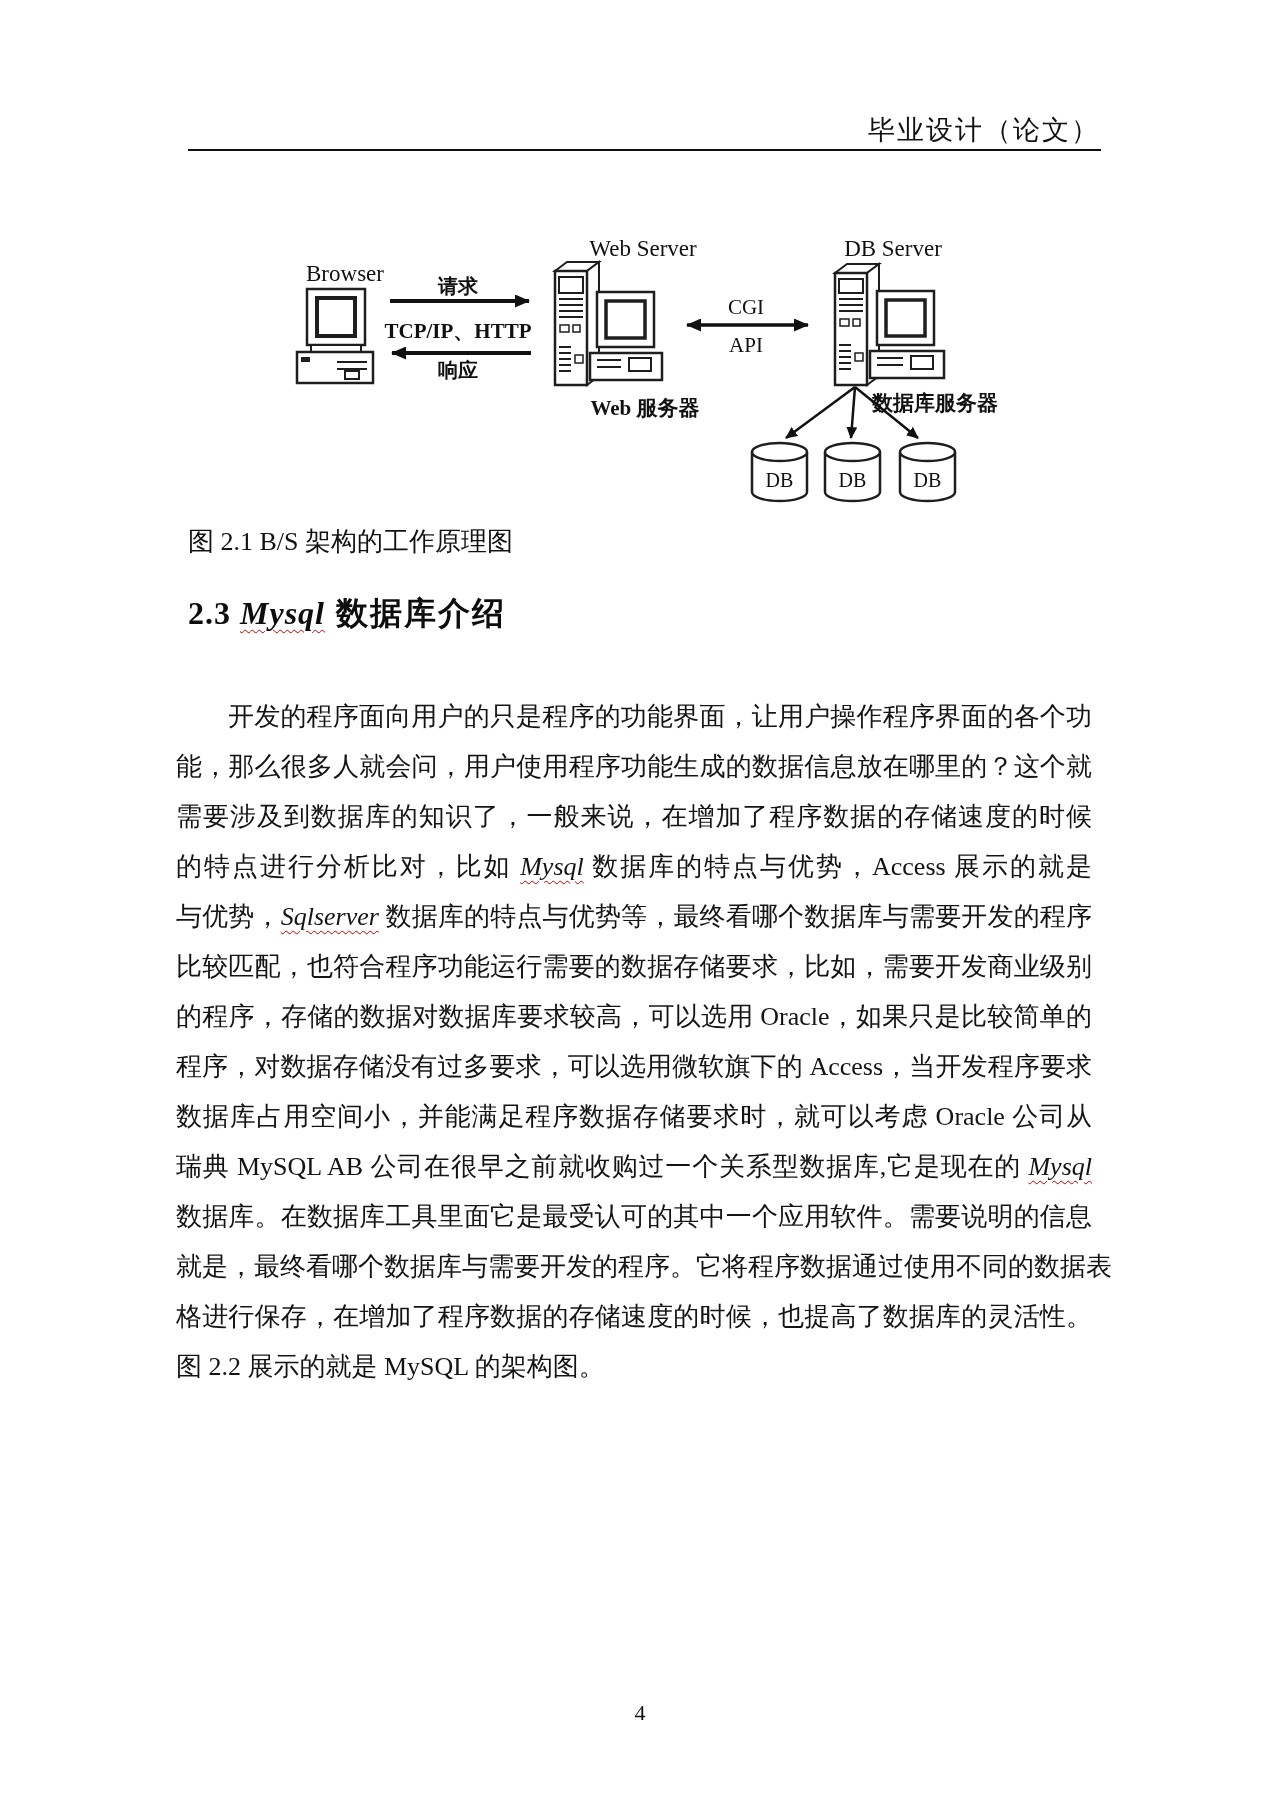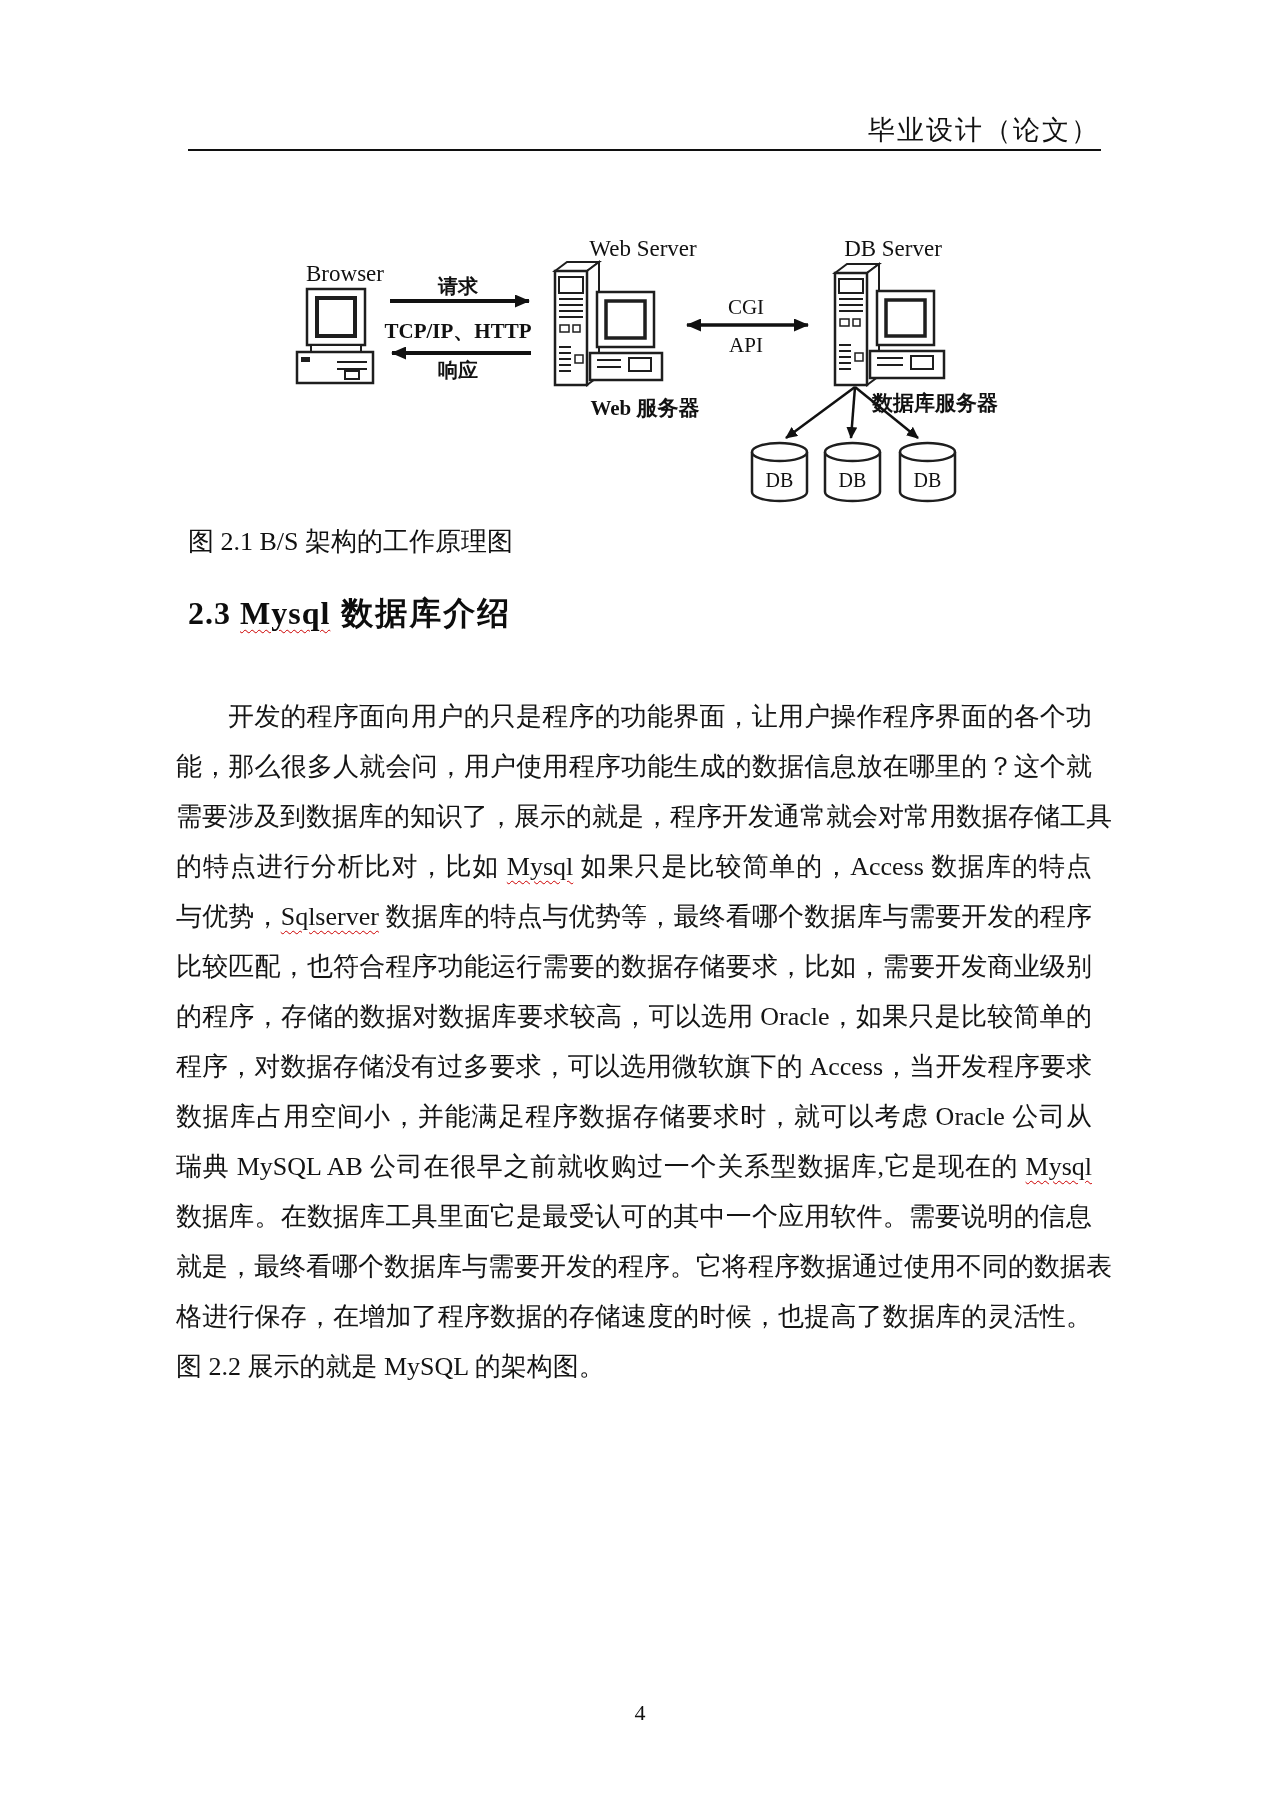--- a/index.html
+++ b/index.html
@@ -24,20 +24,21 @@
   }
   .section-heading {
     position:absolute; top:560px; left:188px; margin:0;
     font-size:32px; font-weight:bold; color:#0d0d0d; letter-spacing:1px;
   }
   .section-heading .cn { font-family:"Liberation Sans","DejaVu Sans",sans-serif; letter-spacing:2px; }
   .sq {
     text-decoration-line:underline; text-decoration-style:wavy;
     text-decoration-color:#cc0000; text-decoration-thickness:1px;
     text-underline-offset:5px;
+    font-style:italic;
   }
   .body-paragraph {
     position:absolute; top:660px; left:176px; width:916px;
     font-size:26px; color:#141414;
   }
   .body-paragraph .line {
     height:50px; line-height:50px; white-space:nowrap;
     text-align:justify; text-align-last:justify;
   }
   .body-paragraph .line.indent { text-indent:2em; }
@@ -174,22 +175,22 @@
     </svg>
   </div>
 
   <div class="figure-caption">图 2.1 B/S 架构的工作原理图</div>
 
   <h2 class="section-heading"><span>2.3 </span><span class="sq">Mysql</span><span class="cn"> 数据库介绍</span></h2>
 
   <div class="body-paragraph">
       <div class="line indent"><span>开发的程序面向用户的只是程序的功能界面，让用户操作程序界面的各个功</span></div>
       <div class="line"><span>能，那么很多人就会问，用户使用程序功能生成的数据信息放在哪里的？这个就</span></div>
-      <div class="line"><span>需要涉及到数据库的知识了，展示的就是，程序开发通常就会对常用数据存储工具</span></div>
-      <div class="line"><span>的特点进行分析比对，比如 </span><span class="sq">Mysql</span><span> 如果只是比较简单的，Access 数据库的特点</span></div>
+      <div class="line"><span>需要涉及到数据库的知识了，一般来说，在增加了程序数据的存储速度的时候</span></div>
+      <div class="line"><span>的特点进行分析比对，比如 </span><span class="sq">Mysql</span><span> 数据库的特点与优势，Access 展示的就是</span></div>
       <div class="line"><span>与优势，</span><span class="sq">Sqlserver</span><span> 数据库的特点与优势等，最终看哪个数据库与需要开发的程序</span></div>
       <div class="line"><span>比较匹配，也符合程序功能运行需要的数据存储要求，比如，需要开发商业级别</span></div>
       <div class="line"><span>的程序，存储的数据对数据库要求较高，可以选用 Oracle，如果只是比较简单的</span></div>
       <div class="line"><span>程序，对数据存储没有过多要求，可以选用微软旗下的 Access，当开发程序要求</span></div>
       <div class="line"><span>数据库占用空间小，并能满足程序数据存储要求时，就可以考虑 Oracle 公司从</span></div>
       <div class="line"><span>瑞典 MySQL AB 公司在很早之前就收购过一个关系型数据库,它是现在的 </span><span class="sq">Mysql</span></div>
       <div class="line"><span>数据库。在数据库工具里面它是最受认可的其中一个应用软件。需要说明的信息</span></div>
       <div class="line"><span>就是，最终看哪个数据库与需要开发的程序。它将程序数据通过使用不同的数据表</span></div>
       <div class="line"><span>格进行保存，在增加了程序数据的存储速度的时候，也提高了数据库的灵活性。</span></div>
       <div class="line last"><span>图 2.2 展示的就是 MySQL 的架构图。</span></div>

